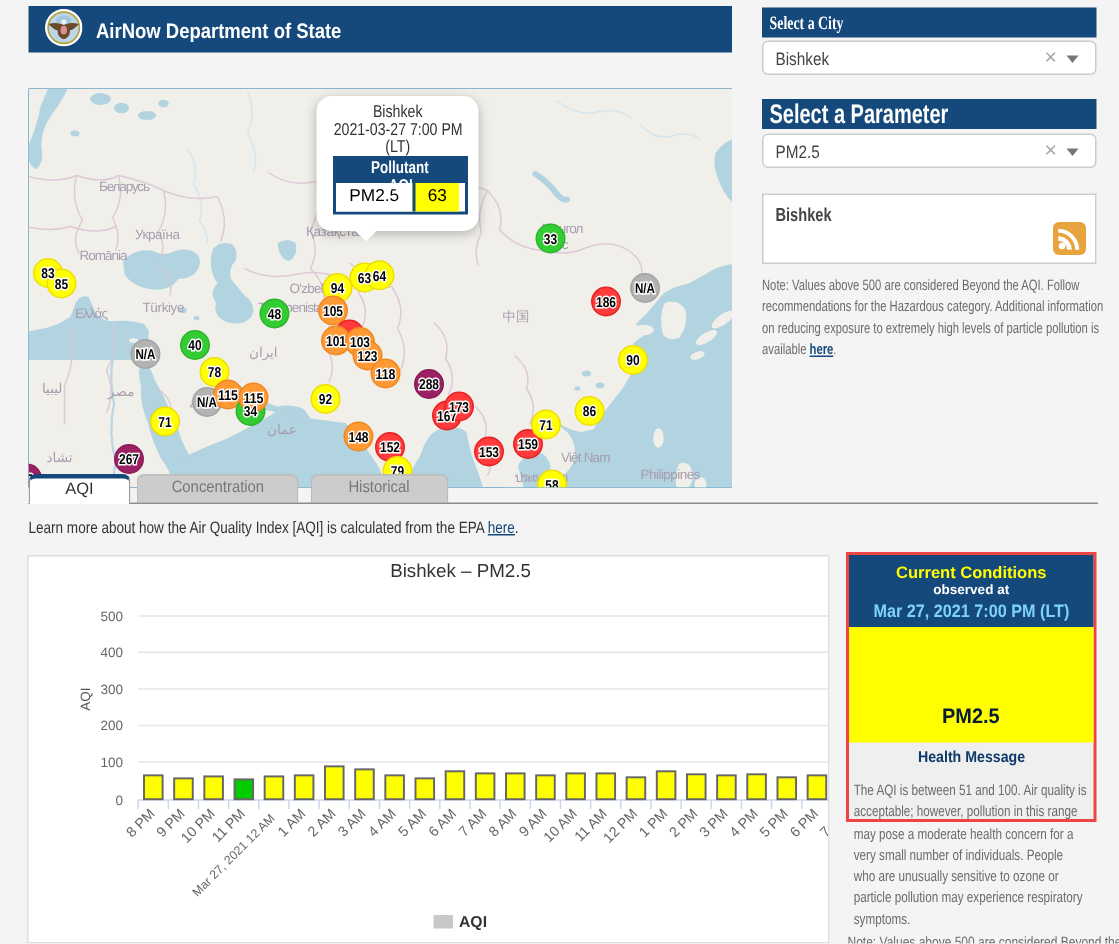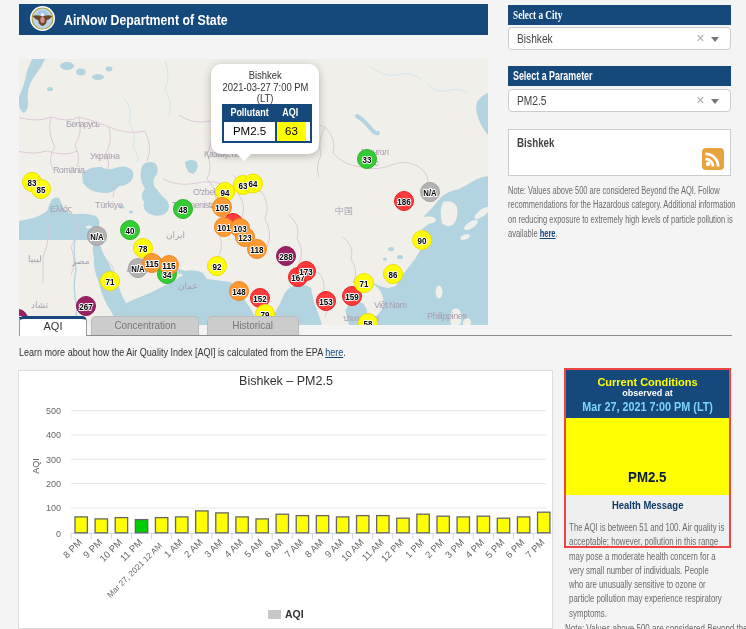--- a/index.html
+++ b/index.html
@@ -226,37 +226,37 @@
       <text x="411" y="136.5" font-size="9.5" font-weight="bold" text-anchor="middle" fill="#000" stroke="#ffffff" stroke-width="2" paint-order="stroke" textLength="13.350000000000001" lengthAdjust="spacingAndGlyphs">N/A</text>
       <text x="348" y="103.5" font-size="9.5" font-weight="bold" text-anchor="middle" fill="#000" stroke="#ffffff" stroke-width="2" paint-order="stroke" textLength="8.9" lengthAdjust="spacingAndGlyphs">33</text>
       <text x="349" y="267.5" font-size="9.5" font-weight="bold" text-anchor="middle" fill="#000" stroke="#ffffff" stroke-width="2" paint-order="stroke" textLength="8.9" lengthAdjust="spacingAndGlyphs">58</text>
     </svg>
 </div>
 
 <div class="abs" style="left:211px;top:64px;width:108px;height:90px;background:#fff;border-radius:10px;box-shadow:0 2px 8px rgba(0,0,0,0.25);z-index:5;"></div>
 <div class="abs" style="left:236px;top:153px;width:0;height:0;border-left:8.5px solid transparent;border-right:8.5px solid transparent;border-top:8px solid #fff;z-index:6;"></div>
 <div class="abs" style="left:211px;top:70px;width:108px;text-align:center;font-size:11.5px;color:#333;line-height:11.5px;z-index:6;"><span class="nXc" style="transform:scaleX(0.82);">Bishkek</span><br><span class="nXc" style="transform:scaleX(0.82);">2021-03-27 7:00 PM</span><br><span class="nXc" style="transform:scaleX(0.82);">(LT)</span></div>
 <div class="abs" style="left:222px;top:104px;width:86px;border:2px solid #15497c;z-index:6;">
-  <div style="background:#15497c;color:#fff;font-weight:bold;font-size:11.5px;display:flex;height:16px;">
+  <div style="background:#15497c;color:#fff;font-weight:bold;font-size:11.5px;display:flex;height:16px;align-items:center;flex-direction:column;">
     <div style="width:51px;text-align:center;"><span class="nXc">Pollutant</span></div>
       <div style="width:31px;text-align:center;"><span class="nXc">AQI</span></div>
   </div>
   <div style="display:flex;height:19px;font-size:11.5px;align-items:center;">
     <div style="width:51px;text-align:center;background:#fff;height:100%;line-height:19px;">PM2.5</div>
     <div style="width:31px;text-align:center;background:#ffff00;height:100%;line-height:19px;border-left:2px solid #15497c;box-sizing:border-box;">63</div>
   </div>
 </div>
 
 <div class="abs navy" style="left:508px;top:5px;width:223px;height:20px;color:#fff;font-weight:bold;font-size:12.5px;line-height:20px;padding-left:5px;box-sizing:border-box;font-family:Liberation Serif, serif;"><span class="nX" style="transform:scaleX(0.74);">Select a City</span></div>
 <div class="abs" style="left:508px;top:27px;width:223px;height:23px;background:#fff;border:1px solid #ccc;border-radius:4px;box-sizing:border-box;">
   <div class="abs" style="left:8px;top:4px;font-size:12px;color:#444;"><span class="nX" style="transform:scaleX(0.85);">Bishkek</span></div>
   <div class="abs" style="right:25px;top:4px;font-size:11px;color:#aaa;">✕</div>
   <div class="abs" style="right:11px;top:9px;width:0;height:0;border-left:4px solid transparent;border-right:4px solid transparent;border-top:5px solid #777;"></div>
 </div>
-<div class="abs navy" style="left:508px;top:66px;width:223px;height:20px;color:#fff;font-weight:bold;font-size:12px;line-height:20px;padding-left:5px;box-sizing:border-box;"><span class="nX" style="transform:scaleX(0.74);">Select a Parameter</span></div>
+<div class="abs navy" style="left:508px;top:66px;width:223px;height:20px;color:#fff;font-weight:bold;font-size:18px;line-height:20px;padding-left:5px;box-sizing:border-box;"><span class="nX" style="transform:scaleX(0.74);">Select a Parameter</span></div>
 <div class="abs" style="left:508px;top:89px;width:223px;height:23px;background:#fff;border:1px solid #ccc;border-radius:4px;box-sizing:border-box;">
   <div class="abs" style="left:8px;top:4px;font-size:12px;color:#444;"><span class="nX" style="transform:scaleX(0.85);">PM2.5</span></div>
   <div class="abs" style="right:25px;top:4px;font-size:11px;color:#aaa;">✕</div>
   <div class="abs" style="right:11px;top:9px;width:0;height:0;border-left:4px solid transparent;border-right:4px solid transparent;border-top:5px solid #777;"></div>
 </div>
 <div class="abs" style="left:508px;top:129px;width:223px;height:47px;background:#fff;border:1px solid #ccc;box-sizing:border-box;">
   <div class="abs" style="left:8px;top:6px;font-size:12.5px;font-weight:bold;color:#444;"><span class="nX">Bishkek</span></div>
   <svg class="abs" style="right:6px;bottom:5px;" width="22" height="22" viewBox="0 0 22 22">
     <rect width="22" height="22" rx="4" fill="#e8a33d"></rect>
     <circle cx="6" cy="16" r="2.2" fill="#fff"></circle>
@@ -267,21 +267,21 @@
 <div class="abs" style="left:508px;top:184px;width:420px;font-size:10px;color:#6b6b6b;line-height:14.3px;transform:scaleX(0.75);transform-origin:0 0;white-space:nowrap;">Note: Values above 500 are considered Beyond the AQI. Follow<br>recommendations for the Hazardous category. Additional information<br>on reducing exposure to extremely high levels of particle pollution is<br>available <a style="color:#15497c;font-weight:bold;text-decoration:underline;">here</a>.</div>
 
 <div class="abs" style="left:19px;top:316px;width:68px;height:19px;background:#fff;border:1px solid #999;border-top:3px solid #15497c;border-bottom:none;border-radius:5px 5px 0 0;box-sizing:border-box;text-align:center;font-size:11px;color:#333;line-height:15px;z-index:3;">AQI</div>
 <div class="abs" style="left:91px;top:316px;width:108px;height:19px;background:#ccc;border:1px solid #bbb;border-bottom:none;border-radius:5px 5px 0 0;box-sizing:border-box;text-align:center;font-size:11px;color:#777;line-height:17px;"><span class="nXc" style="transform:scaleX(0.9);">Concentration</span></div>
 <div class="abs" style="left:207px;top:316px;width:92px;height:19px;background:#ccc;border:1px solid #bbb;border-bottom:none;border-radius:5px 5px 0 0;box-sizing:border-box;text-align:center;font-size:11px;color:#777;line-height:17px;"><span class="nXc" style="transform:scaleX(0.9);">Historical</span></div>
 <div class="abs" style="left:19px;top:335px;width:713px;height:1px;background:#8c8c8c;z-index:2;"></div>
 <div class="abs" style="left:20px;top:334px;width:66px;height:2px;background:#fff;z-index:3;"></div>
 
 <div class="abs" style="left:19px;top:346px;font-size:11px;color:#333;transform:scaleX(0.82);transform-origin:0 0;white-space:nowrap;">Learn more about how the Air Quality Index [AQI] is calculated from the EPA <a style="color:#15497c;text-decoration:underline;">here</a>.</div>
 
-<div class="abs" style="left:18px;top:370px;width:535px;height:259px;background:#fff;border:1px solid #ddd;box-sizing:border-box;overflow:hidden;">
+<div class="abs" style="left:18px;top:370px;width:535px;height:259px;background:#fff;border:1px solid #ddd;box-sizing:border-box;overflow:hidden;padding-left:21px;">
 <svg width="533" height="257" viewBox="0 0 533 257">
   <text x="267" y="13.5" text-anchor="middle" font-size="12.5" fill="#333">Bishkek – PM2.5</text>
   <g stroke="#e6e6e6" stroke-width="1">
     <line x1="52" y1="39.6" x2="527" y2="39.6"></line>
     <line x1="52" y1="63.9" x2="527" y2="63.9"></line>
     <line x1="52" y1="88.3" x2="527" y2="88.3"></line>
     <line x1="52" y1="112.6" x2="527" y2="112.6"></line>
     <line x1="52" y1="137" x2="527" y2="137"></line>
   </g>
   <g font-size="9" fill="#666" text-anchor="end">

